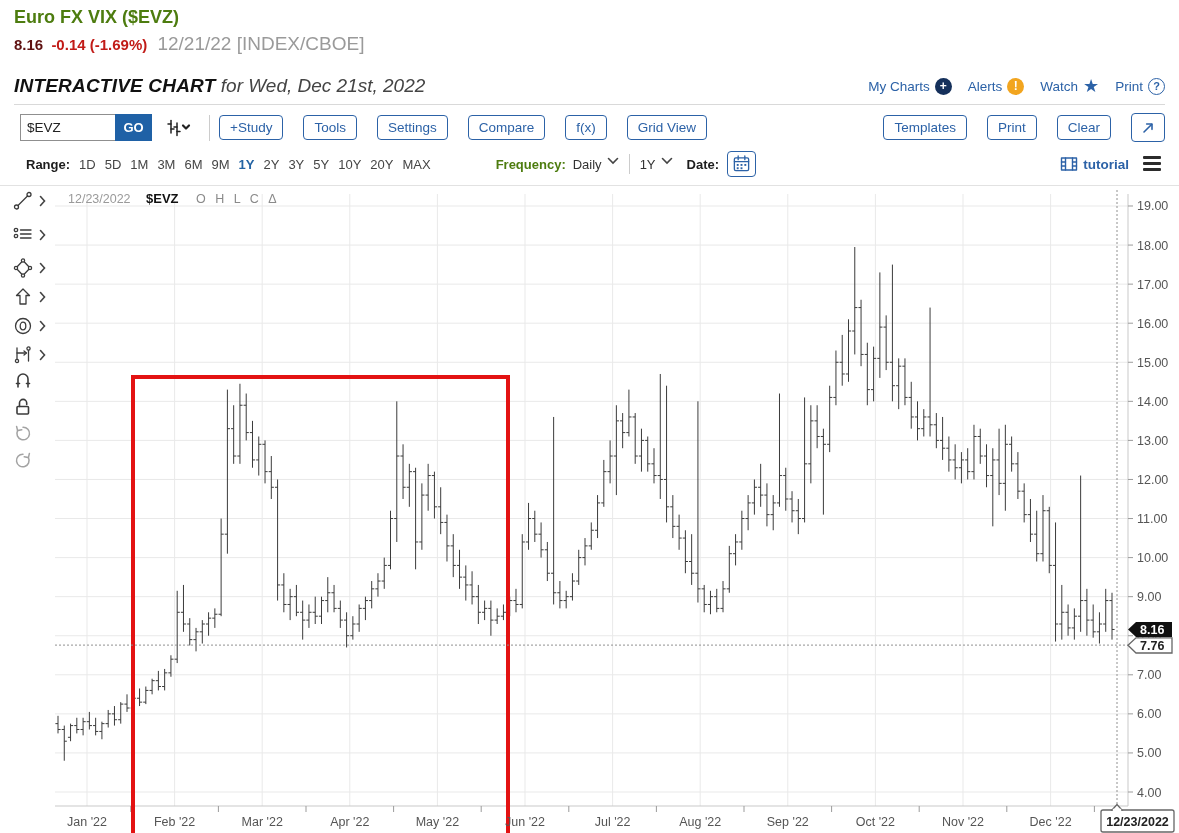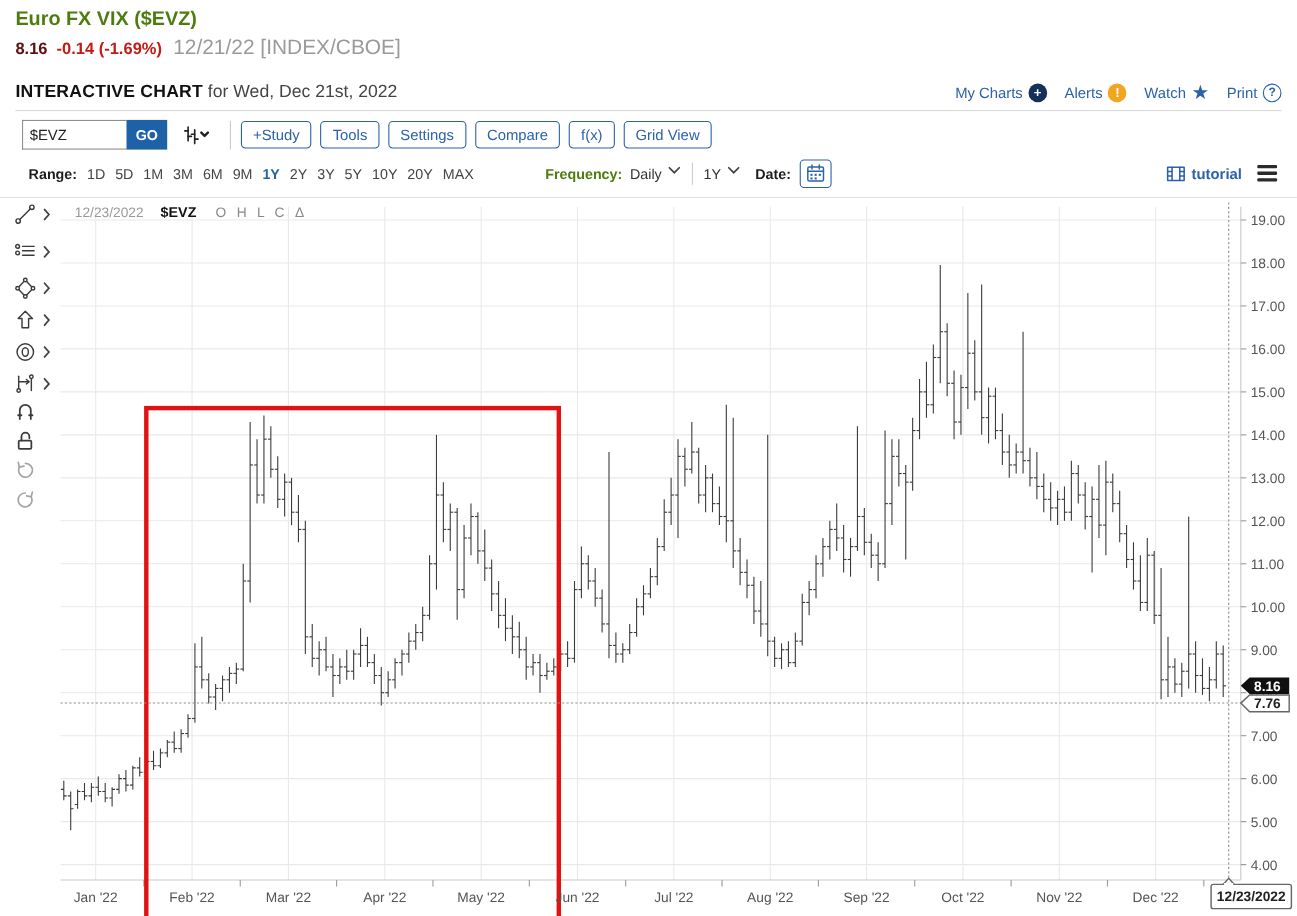--- a/index.html
+++ b/index.html
@@ -5,41 +5,41 @@
   html,body{margin:0;padding:0;width:1179px;height:833px;overflow:hidden;background:#fff;
     font-family:"Liberation Sans","DejaVu Sans",sans-serif;-webkit-font-smoothing:antialiased;}
   .hdr{padding:6px 14px 0 14px;}
   .title{font-size:18px;font-weight:bold;color:#4d7c0f;line-height:22px;}
   .price-row{margin-top:5px;font-size:15px;font-weight:bold;}
   .px{color:#5e1010;margin-right:4px;}
   .chg{color:#c11b17;margin-right:6px;}
   .meta{color:#9a9a9a;font-weight:normal;font-size:19px;}
   .section-row{display:flex;justify-content:space-between;align-items:center;
     margin:20px 14px 0 14px;padding-bottom:7px;border-bottom:1px solid #d9d9d9;}
-  .ic-label{font-size:16px;color:#444;}
+  .ic-label{font-size:19px;color:#444;font-style:italic;}
   .ic-label b{color:#111;letter-spacing:.2px;}
   .hdr-links{display:flex;align-items:center;gap:16px;font-size:13.5px;color:#2c62a7;}
   .hlink{display:flex;align-items:center;gap:5px;cursor:pointer;}
   .circle-ic{width:17px;height:17px;border-radius:50%;color:#fff;font-size:12px;font-weight:bold;
     display:flex;align-items:center;justify-content:center;line-height:1;}
   .plus-ic{background:#15305b;}
   .alert-ic{background:#f2a51f;}
   .star-ic{color:#2c62a7;font-size:18px;line-height:1;}
   .help-ic{width:15px;height:15px;border:1.6px solid #2c62a7;border-radius:50%;color:#2c62a7;
     font-size:11px;font-weight:bold;display:flex;align-items:center;justify-content:center;background:#fff;}
   .toolbar{display:flex;align-items:center;padding:8px 14px 0 20px;}
   .symbol-input{width:82px;height:25px;border:1px solid #8f8f8f;border-right:none;font-size:13.5px;
     padding:0 6px;color:#222;outline:none;font-family:inherit;}
   .go-btn{width:37px;height:27px;background:#1f61a6;color:#fff;border:none;font-weight:bold;
     font-size:13px;cursor:pointer;font-family:inherit;}
   .charttype{margin:0 9px 0 12px;display:flex;align-items:center;cursor:pointer;}
   .vsep{width:1px;height:26px;background:#ccc;margin:0 9px;}
   .vsep2{width:1px;height:20px;background:#ccc;margin:0 10px;}
   .tb-btn{border:1px solid #2c62a7;color:#2c62a7;background:#fff;border-radius:4px;
-    padding:4px 10px;margin-right:8px;font-size:13.5px;cursor:pointer;font-family:inherit;}
+    padding:4px 10px;margin-right:20px;font-size:13.5px;cursor:pointer;font-family:inherit;}
   .tb-right{margin-left:auto;display:flex;align-items:center;}
   .sq-btn{border:1px solid #2c62a7;background:#fff;border-radius:4px;width:32px;height:27px;
     display:flex;align-items:center;justify-content:center;cursor:pointer;margin-right:0;}
   .rangebar{display:flex;align-items:center;padding:9px 14px 8px 26px;border-bottom:1px solid #e2e2e2;font-size:13px;}
   .rb-label{font-weight:bold;color:#1d1d1d;margin-right:9px;}
   .rb-item{color:#454545;margin-right:9px;cursor:pointer;}
   .rb-item.sel{color:#2464a4;font-weight:bold;}
   .freq-label{font-weight:bold;color:#4d7c0f;margin:0 7px 0 28px;padding-left:28px;}
   .dd{display:flex;gap:5px;color:#333;cursor:pointer;}
   .date-label{font-weight:bold;color:#1d1d1d;margin:0 8px 0 2px;}
@@ -108,20 +108,31 @@
       <polyline points="19,7.5 22,10.5 25,7.5" style="stroke-width:2.2"></polyline>
     </svg>
   </span>
   <span class="vsep"></span>
   <button class="tb-btn">+Study</button>
   <button class="tb-btn">Tools</button>
   <button class="tb-btn">Settings</button>
   <button class="tb-btn">Compare</button>
   <button class="tb-btn">f(x)</button>
   <button class="tb-btn">Grid View</button>
+  <div class="tb-right">
+    <button class="tb-btn">Templates</button>
+    <button class="tb-btn">Print</button>
+    <button class="tb-btn">Clear</button>
+    <span class="sq-btn">
+      <svg class="blue" width="16" height="16" viewBox="0 0 18 18" style="stroke-width:1.8">
+        <line x1="4.5" y1="13.5" x2="13" y2="5"></line>
+          <polyline points="7.5,4.5 13.5,4.5 13.5,10.5"></polyline>
+      </svg>
+    </span>
+  </div>
 </div>
 
 <div class="rangebar">
   <span class="rb-label">Range:</span>
   <span class="rb-item">1D</span>
   <span class="rb-item">5D</span>
   <span class="rb-item">1M</span>
   <span class="rb-item">3M</span>
   <span class="rb-item">6M</span>
   <span class="rb-item">9M</span>

